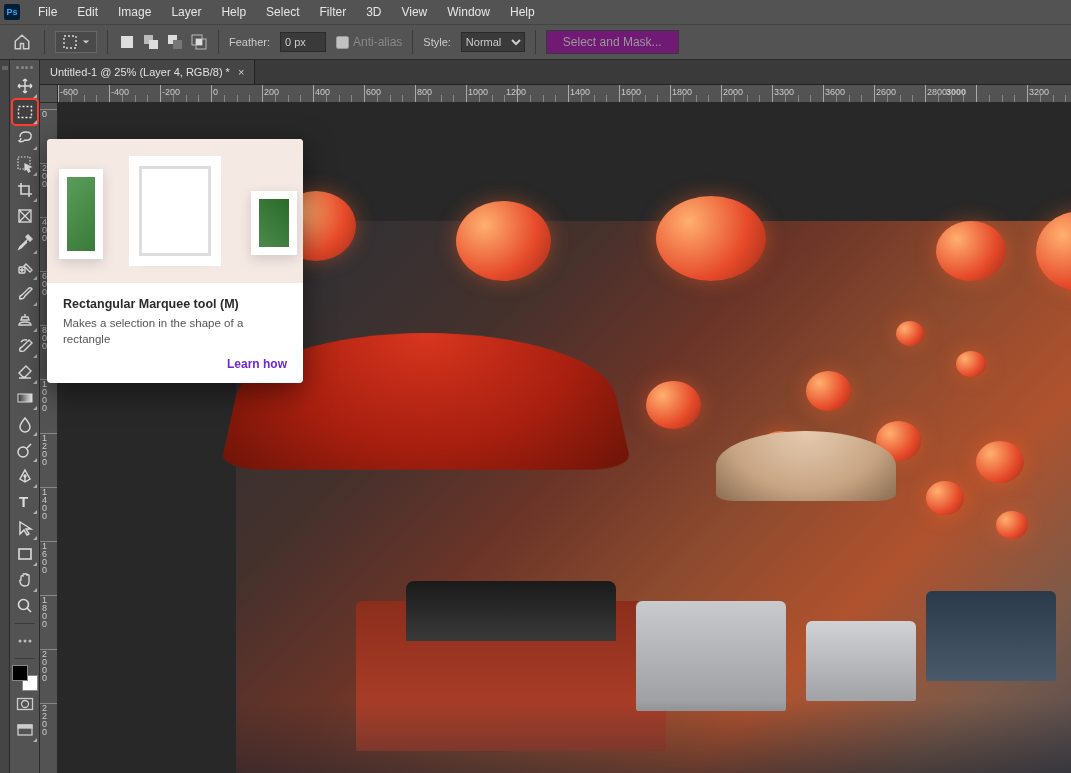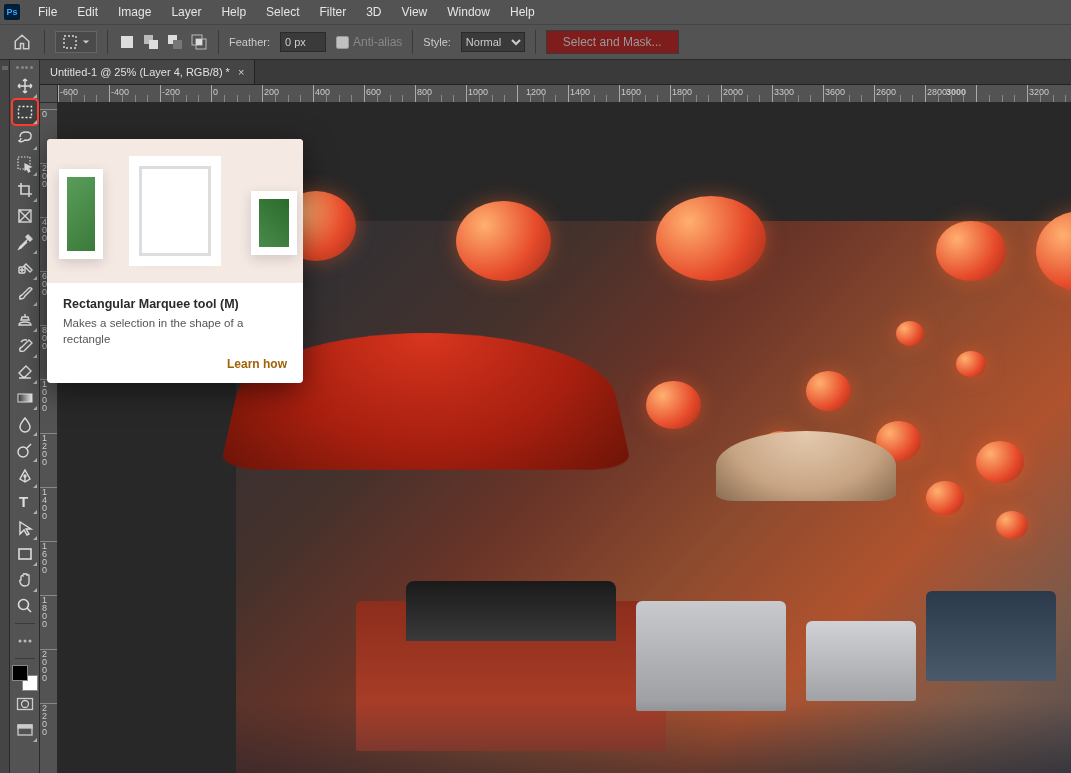--- a/index.html
+++ b/index.html
@@ -16,21 +16,21 @@
   .toolpreset { display:flex; align-items:center; gap:4px; padding:2px 6px; border:1px solid #666; background:#4a4a4a; }
   .divider { width:1px; height:24px; background:#3a3a3a; }
   .boolicons { display:flex; gap:6px; }
   .boolicon { width:18px; height:18px; display:flex; align-items:center; justify-content:center; cursor:pointer; }
   .opt-label { color:#ccc; font-size:11px; }
   .opt-input { width:46px; height:20px; background:#3a3a3a; border:1px solid #2a2a2a; color:#ccc; padding:0 4px; font-size:11px; }
   .opt-check { display:flex; align-items:center; gap:4px; color:#888; }
   .opt-select { width:64px; height:20px; background:#3a3a3a; border:1px solid #2a2a2a; color:#ccc; font-size:11px; }
   .disabled-group { display:flex; align-items:center; gap:8px; color:#777; }
   .disabled-input { width:38px; height:20px; background:#4a4a4a; border:1px solid #3a3a3a; }
-  .maskbtn { color:#999; background:#7f1d1d; border:1px solid #3a3a3a; padding:0 16px; height:24px; display:flex; align-items:center; cursor:pointer; }
+  .maskbtn { color:#999; background:#701a75; border:1px solid #3a3a3a; padding:0 16px; height:24px; display:flex; align-items:center; cursor:pointer; }
 
   
   .workspace { display:flex; height: calc(773px - 60px); }
   .dock-left { width:10px; background:#454545; border-right:1px solid #2a2a2a; display:flex; flex-direction:column; align-items:center; padding-top:2px; }
   .panel-handle { width:6px; height:4px; background:#666; margin-top:4px; }
 
   
   .toolpanel { width:30px; background:#535353; border-right:1px solid #2a2a2a; display:flex; flex-direction:column; align-items:center; padding-top:6px; gap:0; }
   .tp-handle { width:18px; display:flex; justify-content:space-around; margin-bottom:4px; }
   .tp-handle span{ width:3px; height:3px; background:#888; border-radius:50%; }
@@ -69,21 +69,21 @@
   
   .tooltip { position:absolute; left:47px; top:139px; width:256px; background:#fff; color:#333; border-radius:4px; box-shadow:0 8px 30px rgba(0,0,0,.5); overflow:hidden; z-index:100; }
   .tt-thumb { height:144px; background:#f5e9e4; display:flex; align-items:center; justify-content:center; gap:10px; position:relative; }
   .tt-frame { background:#fff; border:8px solid #fff; box-shadow:0 4px 12px rgba(0,0,0,.15); }
   .tt-frame.left{ width:44px; height:90px; position:absolute; left:12px; top:30px; background:linear-gradient(135deg,#5a9d5a,#3a7a3a); }
   .tt-frame.mid{ width:72px; height:90px; }
   .tt-frame.right{ width:46px; height:64px; position:absolute; right:6px; top:52px; background:linear-gradient(45deg,#4a8a4a,#2a6a2a); }
   .tt-body { padding:14px 16px 12px; }
   .tt-title { font-size:12.5px; font-weight:bold; color:#2a2a2a; margin-bottom:4px; }
   .tt-desc { font-size:11.5px; color:#555; line-height:1.4; }
-  .tt-link { display:block; text-align:right; color:#a16207; font-size:12px; font-weight:600; margin-top:10px; cursor:pointer; }
+  .tt-link { display:block; text-align:right; color:#6d28d9; font-size:12px; font-weight:600; margin-top:10px; cursor:pointer; }
 
   svg { display:block; }
 </style>
 </head>
 <body>
 
 <div class="menubar">
   <div class="ps-icon">Ps</div>
   <div class="menu-item">File</div>
   <div class="menu-item">Edit</div>
@@ -382,21 +382,21 @@
           <div class="ruler-num" style="left: 359px;">800</div>
           <div class="ruler-tick" style="left: 369.75px; height: 8px; top: 10px;"></div>
           <div class="ruler-tick" style="left: 382.5px; height: 8px; top: 10px;"></div>
           <div class="ruler-tick" style="left: 395.25px; height: 8px; top: 10px;"></div>
           <div class="ruler-tick major" style="left: 408px;"></div>
           <div class="ruler-num" style="left: 410px;">1000</div>
           <div class="ruler-tick" style="left: 420.75px; height: 8px; top: 10px;"></div>
           <div class="ruler-tick" style="left: 433.5px; height: 8px; top: 10px;"></div>
           <div class="ruler-tick" style="left: 446.25px; height: 8px; top: 10px;"></div>
           <div class="ruler-tick major" style="left: 459px;"></div>
-          <div class="ruler-num" style="left: 468px;">1200</div>
+          <div class="ruler-num" style="left: 448px;">1200</div>
           <div class="ruler-tick" style="left: 471.75px; height: 8px; top: 10px;"></div>
           <div class="ruler-tick" style="left: 484.5px; height: 8px; top: 10px;"></div>
           <div class="ruler-tick" style="left: 497.25px; height: 8px; top: 10px;"></div>
           <div class="ruler-tick major" style="left: 510px;"></div>
           <div class="ruler-num" style="left: 512px;">1400</div>
           <div class="ruler-tick" style="left: 522.75px; height: 8px; top: 10px;"></div>
           <div class="ruler-tick" style="left: 535.5px; height: 8px; top: 10px;"></div>
           <div class="ruler-tick" style="left: 548.25px; height: 8px; top: 10px;"></div>
           <div class="ruler-tick major" style="left: 561px;"></div>
           <div class="ruler-num" style="left: 563px;">1600</div>

